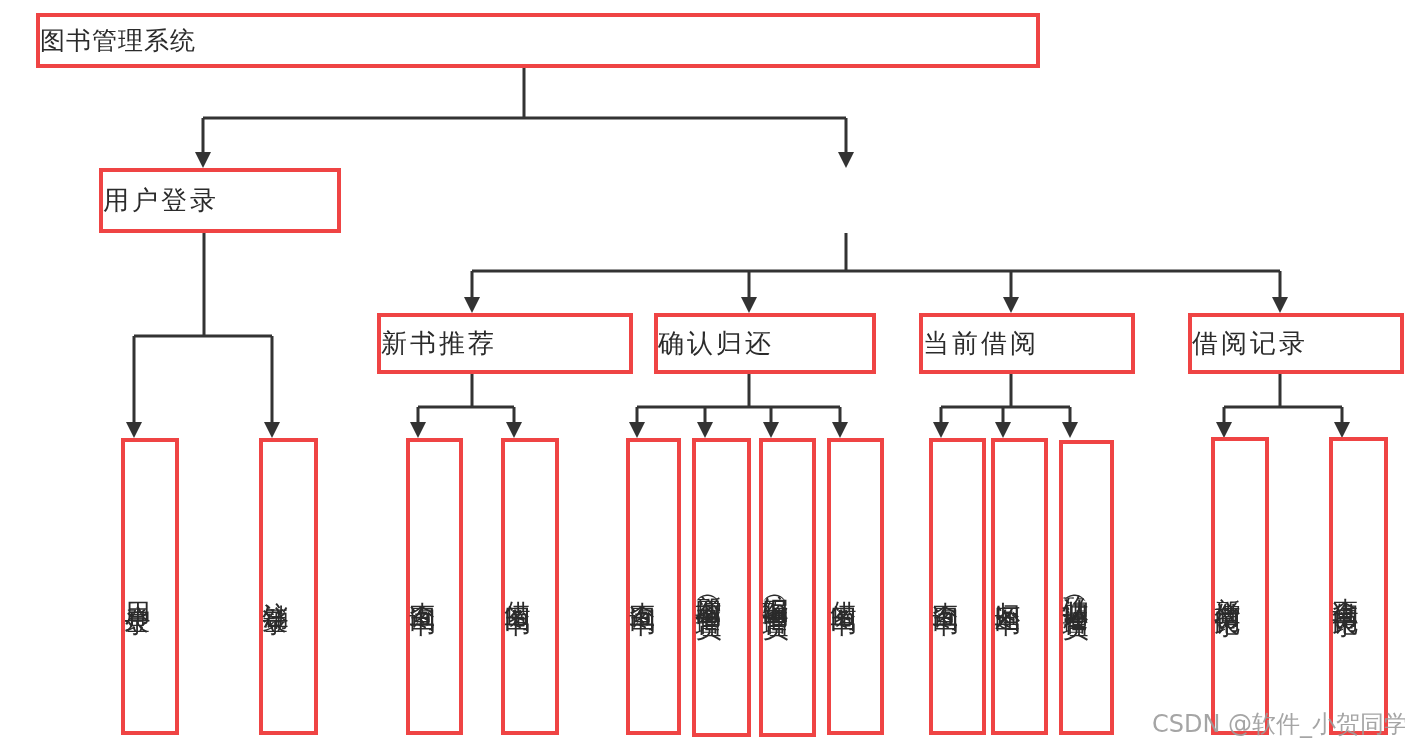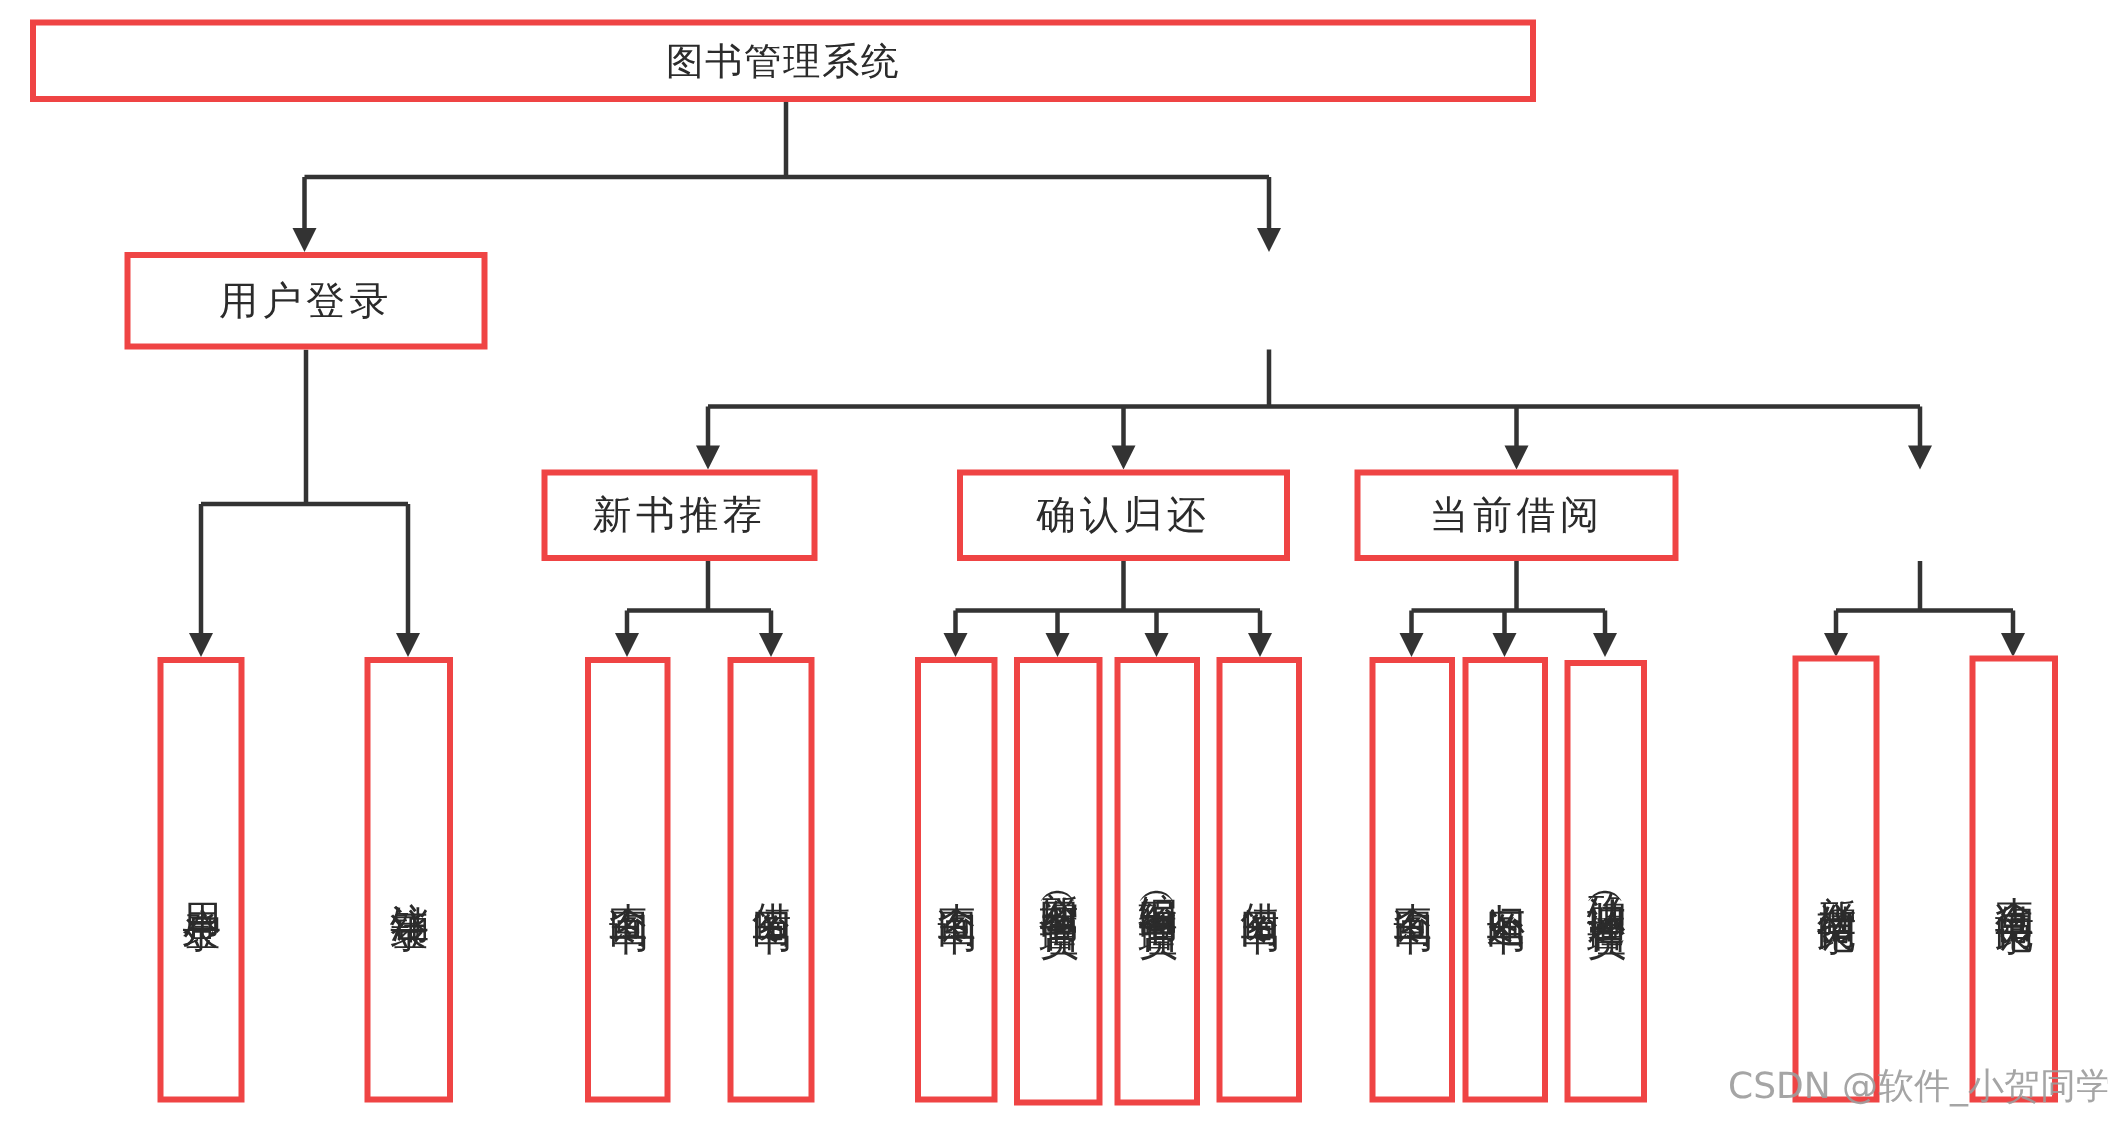--- a/index.html
+++ b/index.html
@@ -3,22 +3,22 @@
 <meta charset="utf-8">
 <style>
   html,body{margin:0;padding:0;background:#ffffff;}
   #stage{
     position:relative;width:1405px;height:747px;background:#ffffff;
     font-family:"DejaVu Sans",sans-serif;overflow:hidden;
   }
   #connectors{position:absolute;left:0;top:0;z-index:0;}
   .node{
     position:absolute;background:#ffffff;border:4px solid #ef4444;
-    display:flex;align-items:center;justify-content:center;
-    color:#2b2b2b;box-sizing:border-box;z-index:1;
+    display:flex;align-items:center;
+    color:#2b2b2b;box-sizing:border-box;z-index:1;margin-left:16px;
   }
   .node.root{border-width:4px;font-size:25px;letter-spacing:1px;}
   .node.branch{font-size:26px;letter-spacing:3px;}
   .node.leaf{z-index:1;}
   .leaf .vtext{
     writing-mode:vertical-rl;text-orientation:mixed;
     font-size:26px;letter-spacing:3px;line-height:1;color:#2b2b2b;
     max-height:286px;
   }
   .watermark{
@@ -73,28 +73,31 @@
   </svg>
 
   <div class="node root" style="left:20px;top:13px;width:1004px;height:55px">
     <span>图书管理系统</span>
   </div>
 
   <div class="node branch" style="left:83px;top:168px;width:242px;height:65px">
     <span>用户登录</span>
   </div>
 
-  <div class="node branch" style="left:361px;top:313px;width:184px;height:61px">
+  <div class="node branch" style="left:361px;top:313px;width:256px;height:61px">
     <span>新书推荐</span>
   </div>
   <div class="node branch" style="left:638px;top:313px;width:222px;height:61px">
     <span>确认归还</span>
   </div>
   <div class="node branch" style="left:903px;top:313px;width:216px;height:61px">
     <span>当前借阅</span>
+  </div>
+  <div class="node branch" style="left:1172px;top:313px;width:216px;height:61px">
+    <span>借阅记录</span>
   </div>
 
   <div class="node leaf" style="left:105px;top:438px;width:58px;height:297px">
     <span class="vtext">用户登录</span>
   </div>
   <div class="node leaf" style="left:243px;top:438px;width:59px;height:297px">
     <span class="vtext">注销登录</span>
   </div>
   <div class="node leaf" style="left:390px;top:438px;width:57px;height:297px">
     <span class="vtext">查询图书</span>

